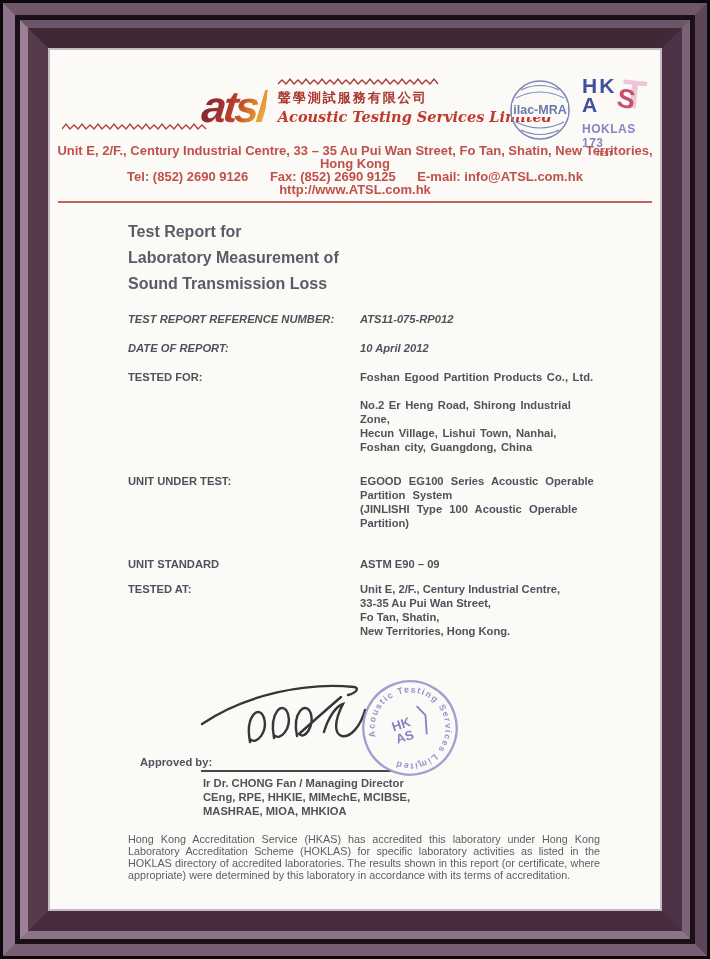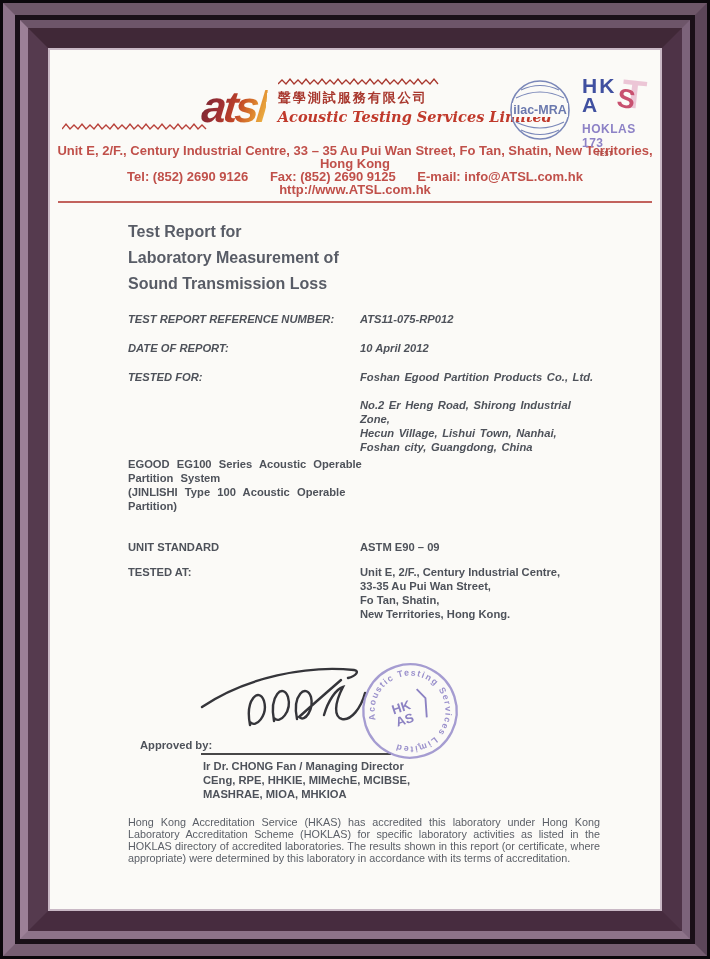--- a/index.html
+++ b/index.html
@@ -51,21 +51,21 @@
 
   
   .content{margin:0 60px 0 78px;}
   .title{font-size:16px;font-weight:bold;color:#585c66;line-height:26px;
          white-space:pre-line;margin-top:16px;}
   .rows{margin-top:15px;font-size:11.2px;line-height:14px;}
   .row{display:flex;}
   .row .label{width:232px;flex:none;font-weight:bold;color:#4e525a;}
   .row .value{width:248px;font-weight:bold;color:#4e525a;white-space:pre-line;}
   .r1,.r2{margin-bottom:15px;font-style:italic;}
-  .r3{margin-bottom:3px;font-style:italic;}
+  .r3{margin-bottom:20px;}
   .r4{margin-bottom:8px;}
   .r5{margin-bottom:27px;}
   .r6{margin-bottom:11px;}
   .r5 .value{word-spacing:4px;}
   .r3 .value{word-spacing:1.5px;}
 
   
   .sig-block{position:relative;height:135px;margin-top:46px;font-size:11.2px;}
   .approved{position:absolute;left:12px;top:72px;font-weight:bold;color:#4e525a;}
   .sig-svg{position:absolute;left:66px;top:-8px;}
@@ -149,20 +149,21 @@
           </div>
           <div class="row r3">
             <div class="label">TESTED FOR:</div>
             <div class="value">Foshan Egood Partition Products Co., Ltd.
 
 No.2 Er Heng Road, Shirong Industrial Zone,
 Hecun Village, Lishui Town, Nanhai,
 Foshan city, Guangdong, China</div>
           </div>
           <div class="row r5">
+            <div class="label">UNIT UNDER TEST:</div>
             <div class="value">EGOOD EG100 Series Acoustic Operable
 Partition System
 (JINLISHI Type 100 Acoustic Operable
 Partition)</div>
           </div>
           <div class="row r6">
             <div class="label">UNIT STANDARD</div>
             <div class="value">ASTM E90 – 09</div>
           </div>
           <div class="row r7">

